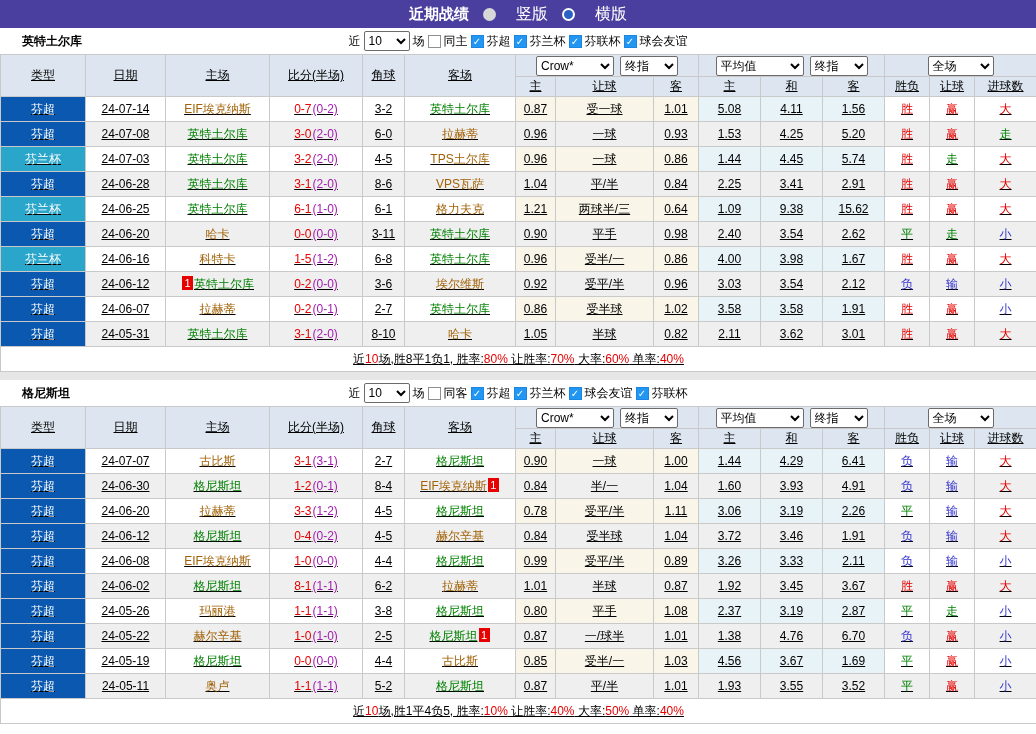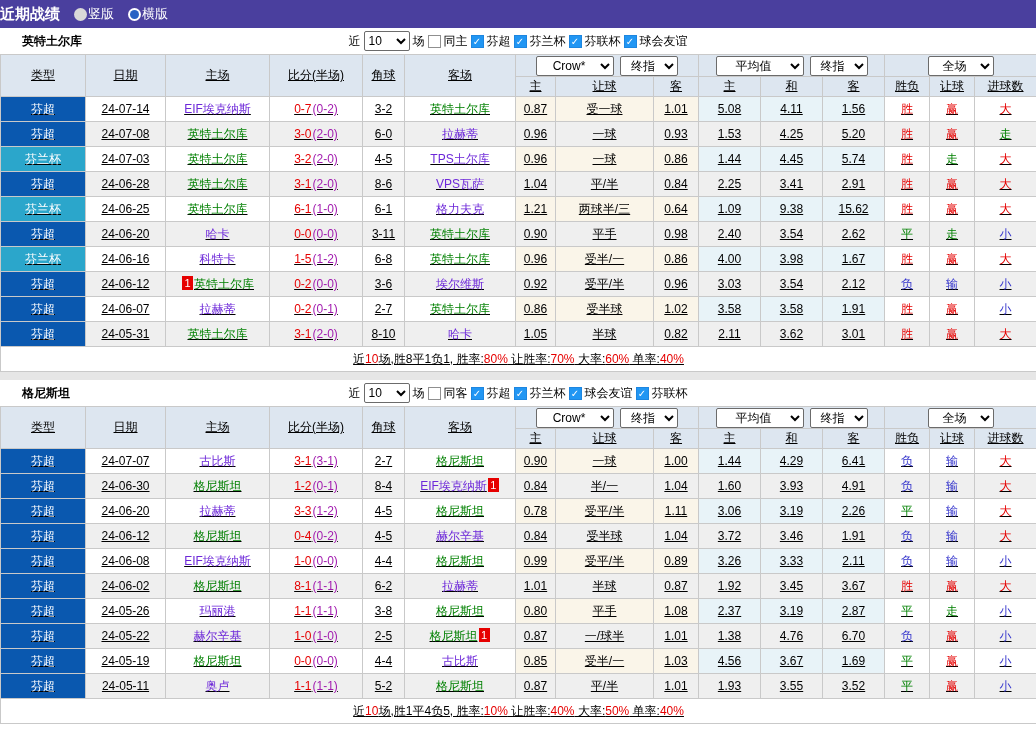--- a/index.html
+++ b/index.html
@@ -6,24 +6,24 @@
   html,body { margin:0; padding:0; background:#fff; }
   body {
     width:1036px;
     font-family:"Liberation Sans","DejaVu Sans",sans-serif;
     font-size:12px;
     color:#000;
   }
   
   .topbar {
     height:28px; background:#4a3f9e; color:#fff;
-    display:flex; align-items:center; gap:14px;
+    display:flex; align-items:center; justify-content:center; gap:14px;
   }
   .bar-title { font-size:15px; font-weight:bold; }
-  .radio-wrap { display:inline-flex; align-items:center; gap:1px; font-size:13px; cursor:pointer; }
+  .radio-wrap { display:inline-flex; align-items:center; gap:20px; font-size:16px; cursor:pointer; }
   .radio { width:13px; height:13px; border-radius:50%; background:#d8d8d8; display:inline-block; position:relative; }
   .radio.checked { background:#fff; }
   .radio.checked::after {
     content:""; position:absolute; left:2px; top:2px; right:2px; bottom:2px;
     border-radius:50%; background:#2962c4;
   }
   
   .filterbar { position:relative; height:26px; background:#fff; display:flex; align-items:center; }
   .team-name { position:absolute; left:22px; font-weight:bold; }
   .filter-controls { margin:0 auto; display:flex; align-items:center; gap:3px; }
@@ -41,32 +41,32 @@
   
   table.results { border-collapse:collapse; table-layout:fixed; width:1036px; border:1px solid #a3a3a3;text-decoration:underline; }
   .results th, .results td {
     border:1px solid #c9c9c9; height:25px; padding:0;
     text-align:center; font-weight:normal; font-size:12px;
     overflow:hidden; white-space:nowrap;
   }
   .results thead th { background:#dde6f0; }
   .results thead tr.sel-row th { height:22px; }
   .results thead tr.sub-row th { height:20px; }
-  .hdr-select { margin:0 3px;text-align:center; }
+  .hdr-select { margin:0 3px; }
   .sel-crow { width:78px; } .sel-stage { width:58px; } .sel-avg { width:88px; } .sel-scope { width:66px; }
   .results tbody td { background:#fff; }
   .results tbody tr.alt td { background:#efefef; }
   .results td.odds { background:#faf5e9; }
   .results td.avg  { background:#e8f3f8;margin-top:16px; }
   .results td.league { color:#fff; }
   .results td.league.dark  { background:#0a58af; }
   .results td.league.light { background:#2ba6cb; }
   .score-main { color:#e60000; }
   .score-half { color:#a21caf; margin-left:1px; }
-  .team { color:#6d28d9; }
+  .team { color:#a16207; }
   .team.hl { color:#008000; }
   .res-r { color:#e60000; } .res-g { color:#008000; } .res-b { color:#3333cc; }
   .redcard {
     background:#e60000; color:#fff; display:inline-block;
     min-width:11px; height:14px; line-height:14px; font-size:11px;
     margin:0 1px; vertical-align:1px;
   }
   .results td.summary { background:#fff; height:25px; }
   .sum-k { color:#000; } .sum-r { color:#e60000; }
   .section-gap { height:8px; background:#e6e6e6; }

